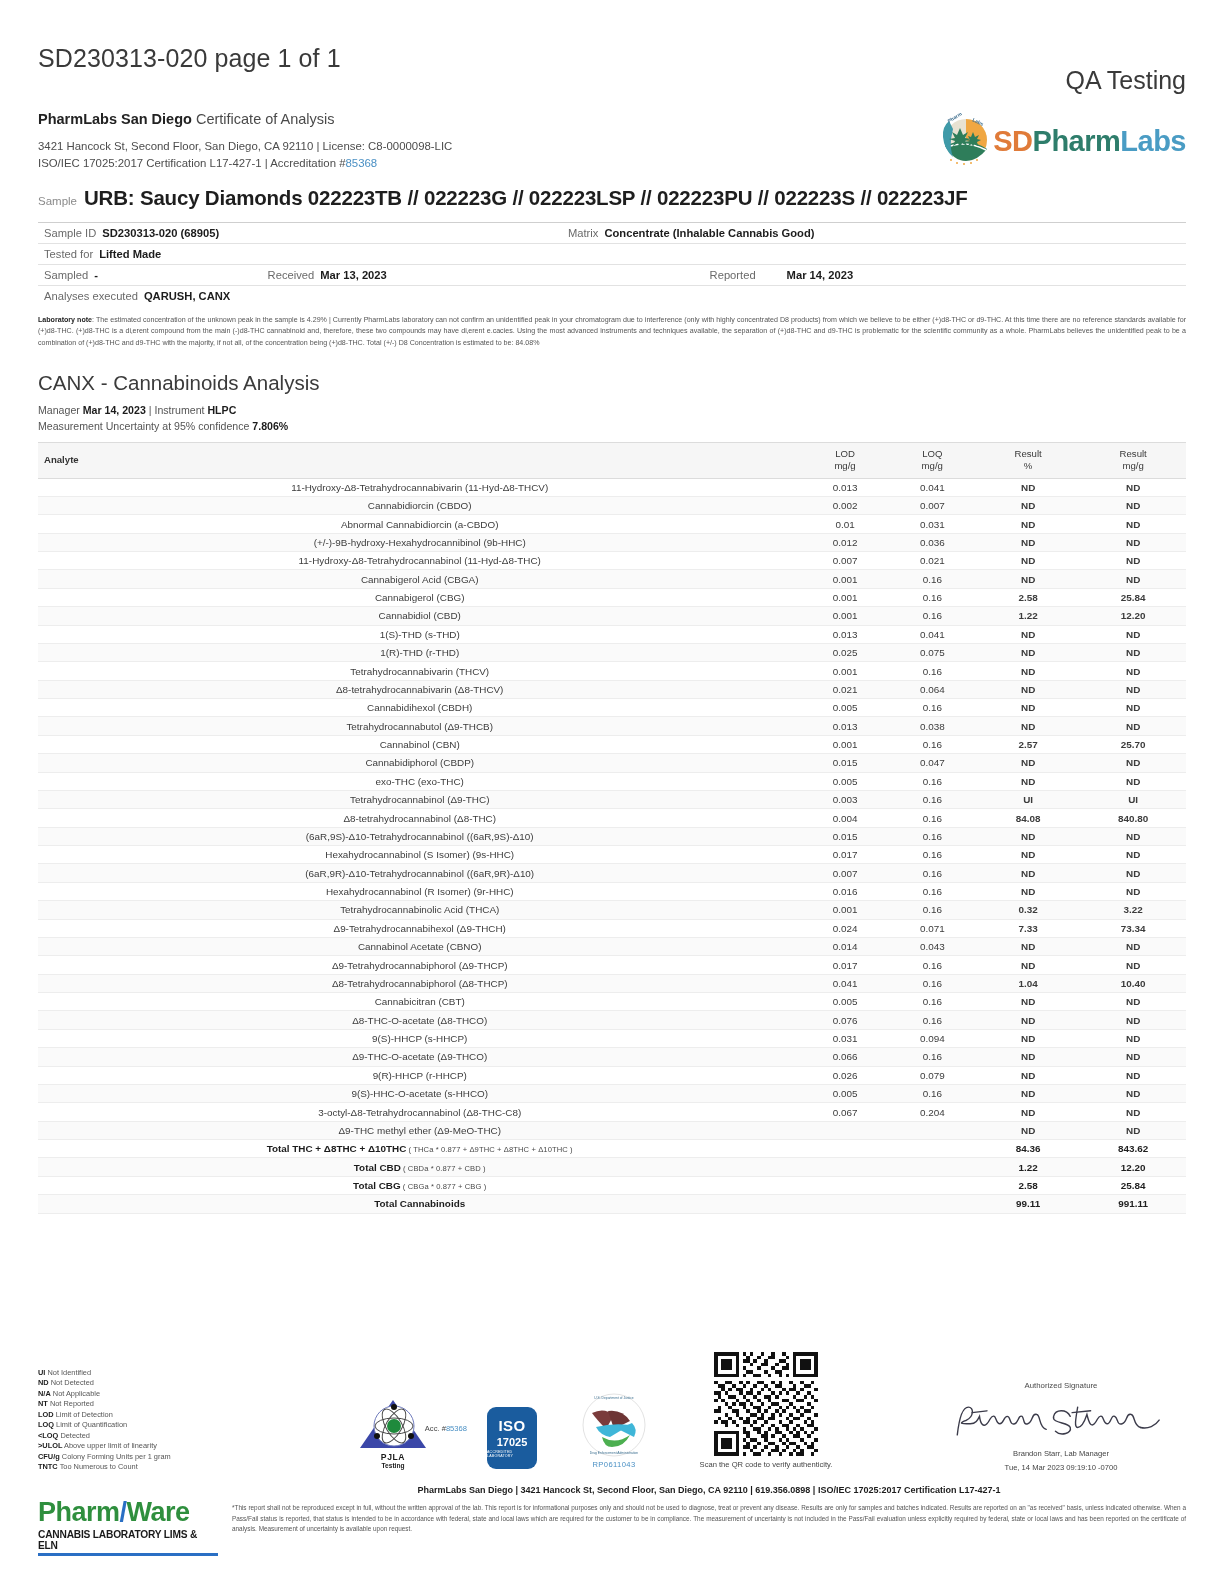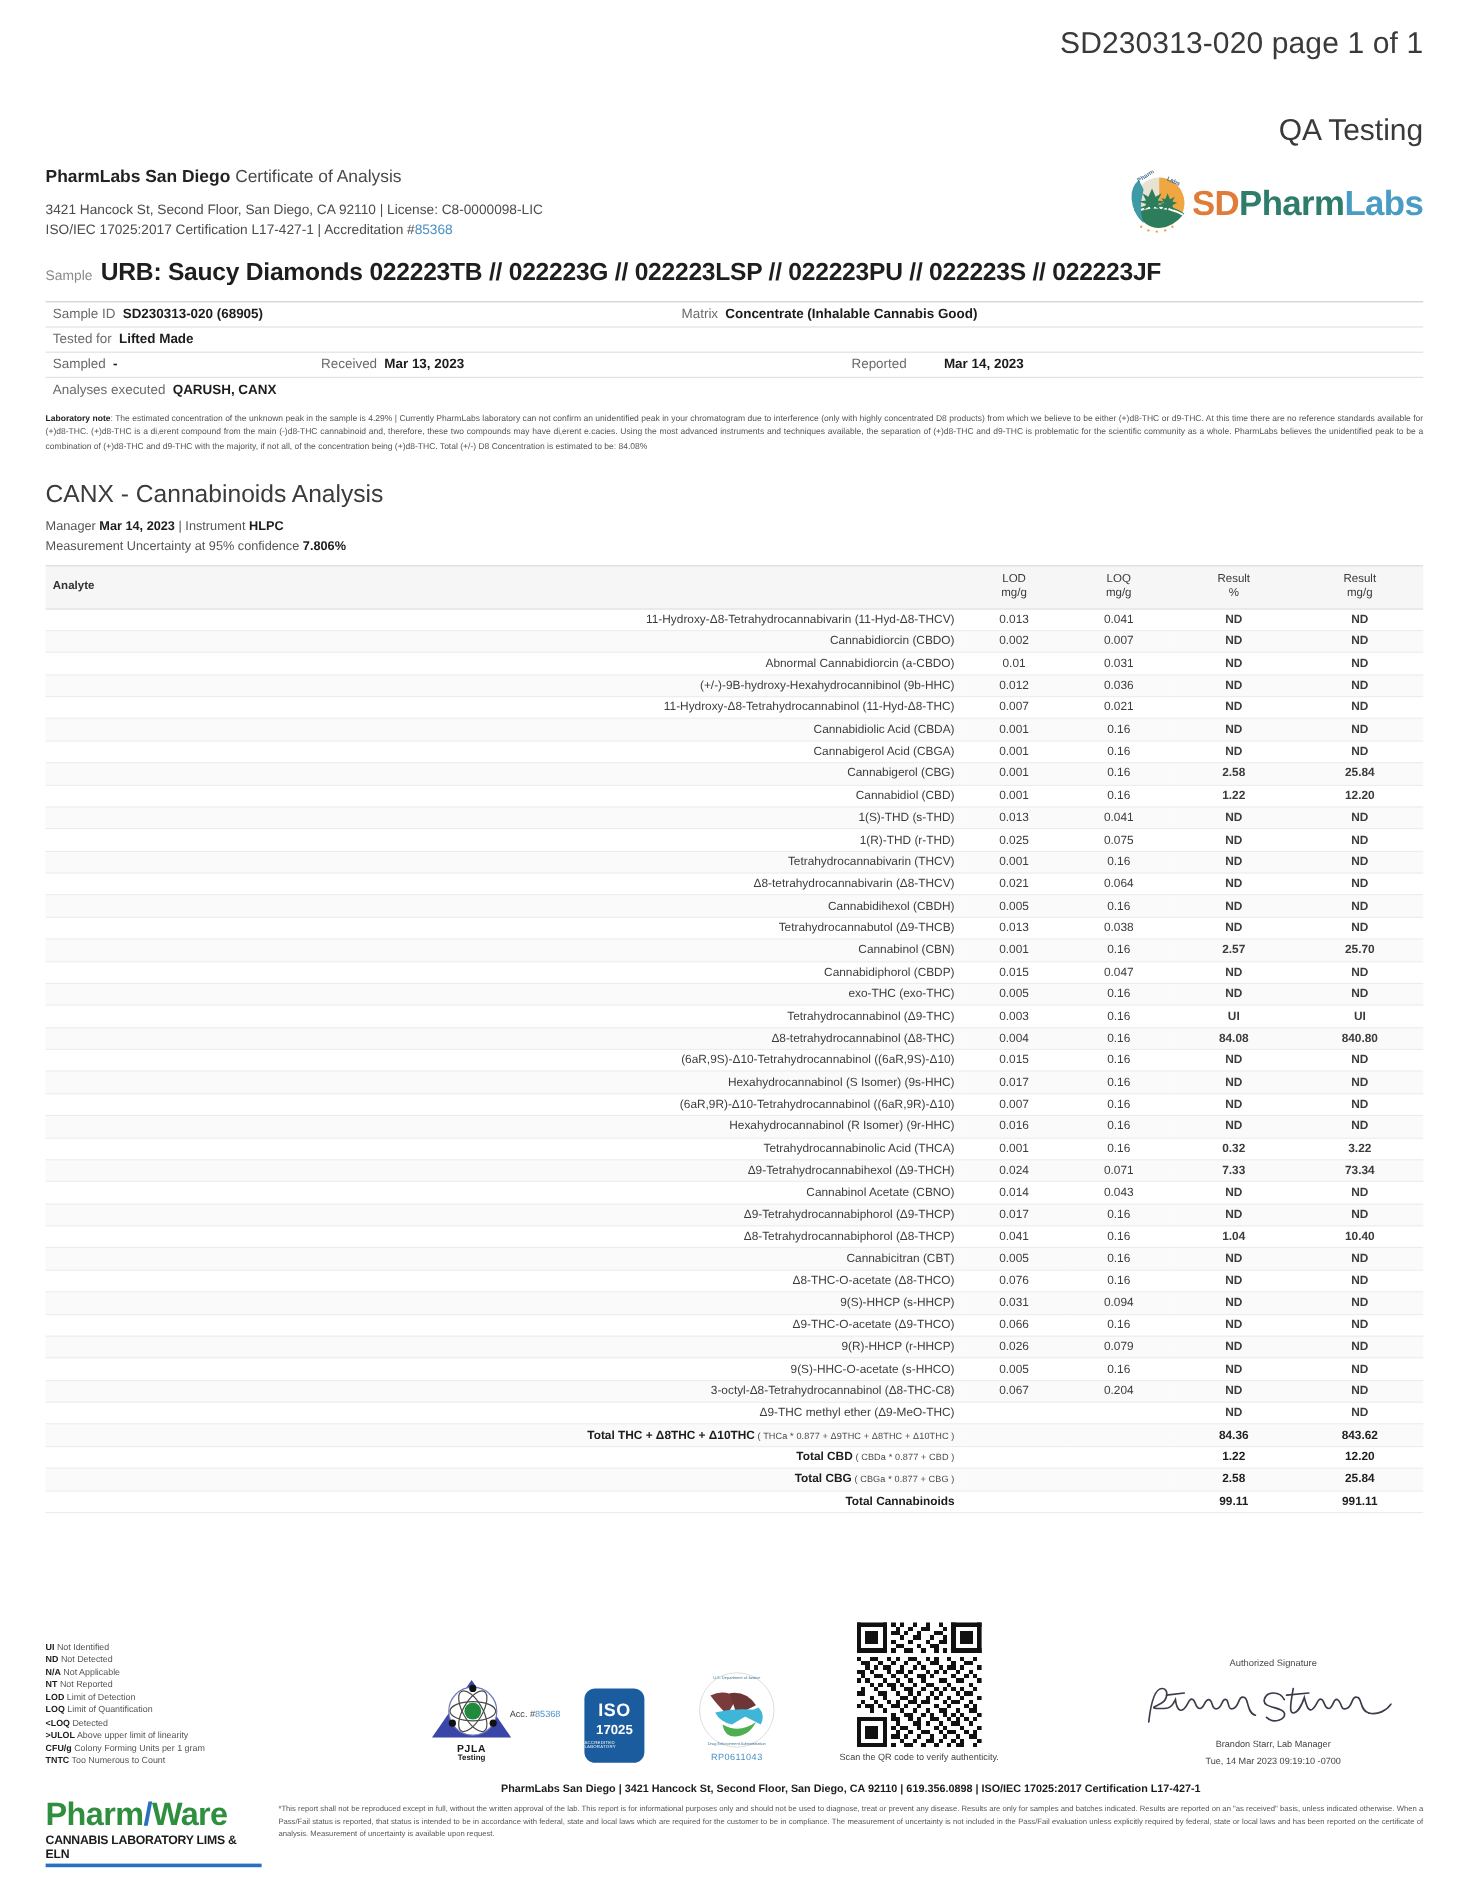--- a/index.html
+++ b/index.html
@@ -9,22 +9,22 @@
     height: 1584px;
     background: #ffffff;
     font-family: "Liberation Sans", sans-serif;
     color: #2d2d2d;
     position: relative;
     overflow: hidden;
   }
   .page { position: relative; width: 1224px; height: 1584px; padding: 0 38px; }
 
   
-  .tophdr { display: flex; justify-content: space-between; align-items: flex-end;
-            padding-top: 22px; flex-direction: column; }
+  .tophdr { display: flex; justify-content: space-between; align-items: center;
+            padding-top: 22px; }
   .doc-id { font-size: 25px; color: #3a3a3a; letter-spacing: .1px; font-weight: 400; }
   .qa-testing { font-size: 25px; color: #3a3a3a; font-weight: 400; margin-top: 44px; }
 
   .subhdr { display: flex; justify-content: space-between; align-items: flex-start; margin-top: 16px; }
   .lab-block { flex: 1 1 auto; }
   .coa-line { font-size: 14.5px; color: #4a4a4a; }
   .coa-line b { color: #222; font-weight: 700; }
   .addr { margin-top: 11px; font-size: 11.4px; color: #4c4c4c; line-height: 1.45; }
   .accent-link { color: #4a90c4; }
 
@@ -63,21 +63,21 @@
   .sect-meta b { color: #1c1c1c; font-weight: 700; }
 
   
   table.an { width: 100%; border-collapse: collapse; margin-top: 7px; table-layout: fixed; }
   table.an th { background: #f6f6f6; font-size: 9.6px; font-weight: 700; color: #333;
                 padding: 5px 6px 6px; border-top: 1px solid #dcdcdc; border-bottom: 1px solid #dcdcdc;
                 vertical-align: middle; }
   table.an th.analyte-h { text-align: left; }
   table.an th.num-h { text-align: center; font-weight: 400; font-size: 9.6px; color: #3a3a3a; line-height: 1.25; }
   table.an td { font-size: 9.9px; padding: 3.2px 6px; border-bottom: 1px solid #ededed; color: #3c3c3c; }
-  table.an td.name { text-align: right; }
+  table.an td.name { text-align: center; }
   table.an td.num { text-align: center; color: #3c3c3c; }
   table.an td.res { text-align: center; font-weight: 700; }
   table.an tbody tr:nth-child(even) { background: #fafafa; }
   .v-nd { color: #2f7d55; }
   .v-ui { color: #2f7d55; }
   .v-num { color: #27518c; }
   .totrow td { font-size: 10.4px; padding: 4.4px 6px; border-bottom: 1px solid #d8d8d8; }
   .totrow td.name { font-weight: 700; color: #1c1c1c; }
   .totrow td.res { font-weight: 700; color: #1f1f1f; }
   .formula { font-weight: 400; font-size: 7.6px; color: #4a4a4a; letter-spacing: .1px; }
@@ -295,27 +295,20 @@
           <td class="name">(+/-)-9B-hydroxy-Hexahydrocannibinol (9b-HHC)</td>
           <td class="num">0.012</td>
           <td class="num">0.036</td>
           <td class="res v-nd">ND</td>
           <td class="res v-nd">ND</td>
         </tr>
         <tr>
           <td class="name">11-Hydroxy-Δ8-Tetrahydrocannabinol (11-Hyd-Δ8-THC)</td>
           <td class="num">0.007</td>
           <td class="num">0.021</td>
-          <td class="res v-nd">ND</td>
-          <td class="res v-nd">ND</td>
-        </tr>
-        <tr>
-          <td class="name">Cannabidiolic Acid (CBDA)</td>
-          <td class="num">0.001</td>
-          <td class="num">0.16</td>
           <td class="res v-nd">ND</td>
           <td class="res v-nd">ND</td>
         </tr>
         <tr>
           <td class="name">Cannabigerol Acid (CBGA)</td>
           <td class="num">0.001</td>
           <td class="num">0.16</td>
           <td class="res v-nd">ND</td>
           <td class="res v-nd">ND</td>
         </tr>

